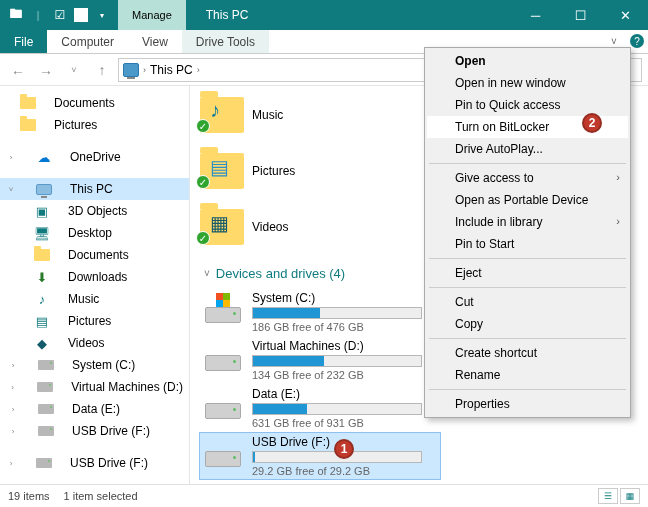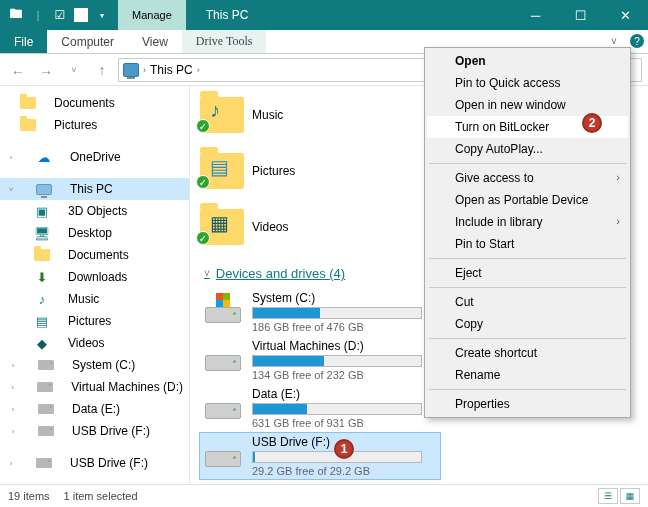--- a/index.html
+++ b/index.html
@@ -11,21 +11,21 @@
   .titlebar .qat .qbtn { width: 16px; height: 16px; display: flex; align-items: center; justify-content: center; font-size: 10px; }
   .titlebar .manage-tab { background: #b7e0d8; color: #000; padding: 0 14px; display: flex; align-items: flex-end; flex-direction: column; justify-content: center; font-size: 11px; line-height: 13px; }
   .titlebar .title { flex: 1; display: flex; align-items: center; padding-left: 20px; font-size: 12px; }
   .titlebar .winbtns { display: flex; }
   .titlebar .winbtns div { width: 45px; display: flex; align-items: center; justify-content: center; font-size: 13px; }
 
   
   .ribbonrow { height: 24px; background: #fff; display: flex; align-items: stretch; border-bottom: 1px solid #ccc; }
   .ribbonrow .file { background: #0f7b7f; color: #fff; padding: 0 14px; display: flex; align-items: center; }
   .ribbonrow .tab { padding: 0 14px; display: flex; align-items: center; color: #444; }
-  .ribbonrow .drivetools { background: #e8f3f1; font-family: Liberation Serif, serif; }
+  .ribbonrow .drivetools { background: #e8f3f1; }
   .ribbonrow .spacer { flex: 1; }
   .ribbonrow .rexp { width: 24px; display: flex; align-items: center; justify-content: center; color: #666; font-size: 10px;}
   .ribbonrow .help { width: 22px; height: 22px; display: flex; align-items: center; justify-content: center; }
   .ribbonrow .help span { width: 14px; height: 14px; border-radius: 50%; background: #0f7b7f; color: #fff; font-size: 10px; display: flex; align-items: center; justify-content: center; }
 
   
   .addrbar { height: 32px; border-bottom: 1px solid #e5e5e5; display: flex; align-items: center; padding: 3px 6px; gap: 4px; }
   .navbtn { width: 24px; height: 24px; display: flex; align-items: center; justify-content: center; color: #888; font-size: 14px; }
   .breadcrumb { flex: 1; border: 1px solid #ccc; height: 24px; display: flex; align-items: center; padding: 0 4px; gap: 4px; overflow:hidden; }
   .breadcrumb .pcico { width:16px; height:14px; background:#4a99c9; border:1px solid #2a7aaf; border-radius:2px; position:relative; }
@@ -53,21 +53,21 @@
     linear-gradient(transparent 0 50%, #00a4ef 0) left/50% 100% no-repeat,
     linear-gradient(transparent 0 50%, #ffb900 0) right/50% 100% no-repeat;
   }
   .ico-music{color:#0f7b7f;}
   .ico-down{color:#2b7a2b;}
   .ico-pics{color:#0f7b7f;}
   .ico-darkcircle{color:#155a6a;}
   .ico-3d{color:#0f7b7f;}
 
   .content { flex: 1; overflow: hidden; padding: 4px 0 0 4px; position: relative; }
-  .section-hd { color: #0f7b7f; font-size: 13px; padding: 8px 10px 4px 10px; display:flex; align-items:center; gap:6px;text-decoration:underline;}
+  .section-hd { color: #0f7b7f; font-size: 13px; padding: 8px 10px 4px 10px; display:flex; align-items:center; gap:6px;}
   .section-hd::before { content:"˅"; font-size:10px; color:#777; }
   .foldergrid { display: flex; flex-wrap: wrap; gap: 6px 40px; padding: 0 0 6px 6px; width: 350px; }
   .ftile { width: 140px; height: 50px; display: flex; align-items: center; gap: 8px; position:relative; }
   .ftile .bigfolder { width: 44px; height: 36px; background:#ffd96a; border-radius:2px; position:relative; flex-shrink:0; }
   .ftile .bigfolder::before{content:"";position:absolute;top:-6px;left:0;width:18px;height:6px;background:#ffd96a;border-radius:2px 2px 0 0;}
   .ftile .ovl { position:absolute; left:10px; top:2px; font-size:20px; }
   .ftile .check { position:absolute; left:-4px; bottom:0; width:14px; height:14px; background:#2fa52f; border-radius:50%; color:#fff; font-size:10px; display:flex;align-items:center;justify-content:center; border:1.5px solid #fff;}
   .drive-list { padding: 4px 6px; }
   .drive { display: flex; align-items: flex-start; gap: 10px; padding: 2px 4px; width: 240px; margin-bottom: 2px; position:relative;}
   .drive.sel { background: #cce8ff; outline:1px solid #8dbff0; }
@@ -321,24 +321,24 @@
             </div>
             <div class="free">29.2 GB free of 29.2 GB</div>
           </div>
         </div>
       </div>
   </div>
 </div>
 
 <div class="ctxmenu">
   <div class="mi" style="font-weight:600">Open</div>
+  <div class="mi">Open in new window</div>
   <div class="mi">Pin to Quick access</div>
-  <div class="mi">Open in new window</div>
   <div class="mi hov">Turn on BitLocker</div>
-  <div class="mi">Copy AutoPlay...</div>
+  <div class="mi">Drive AutoPlay...</div>
   <div class="sep"></div>
   <div class="mi"><span>Give access to</span><span class="arrow">›</span></div>
   <div class="mi">Open as Portable Device</div>
   <div class="mi"><span>Include in library</span><span class="arrow">›</span></div>
   <div class="mi">Pin to Start</div>
   <div class="sep"></div>
   <div class="mi">Eject</div>
   <div class="sep"></div>
   <div class="mi">Cut</div>
   <div class="mi">Copy</div>

